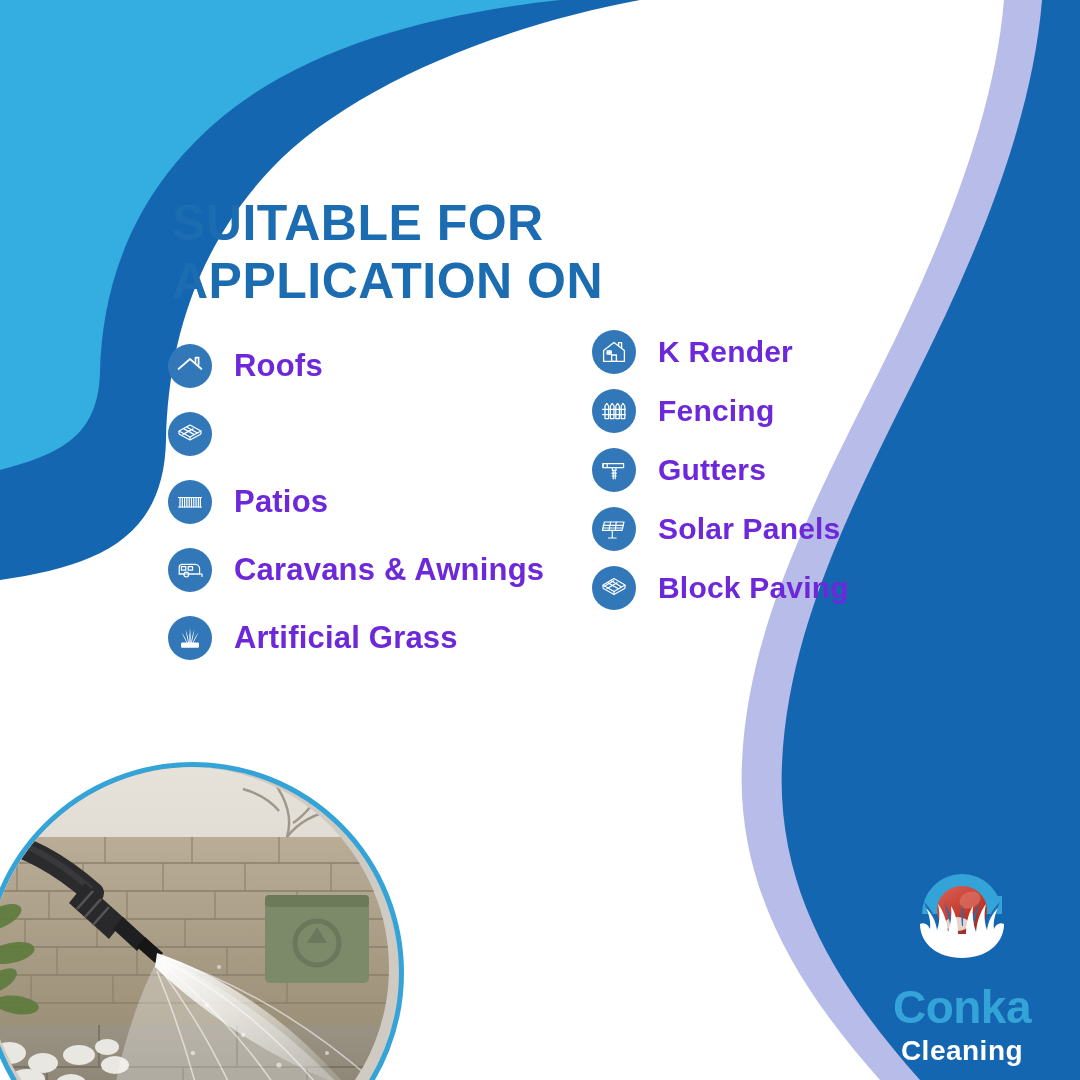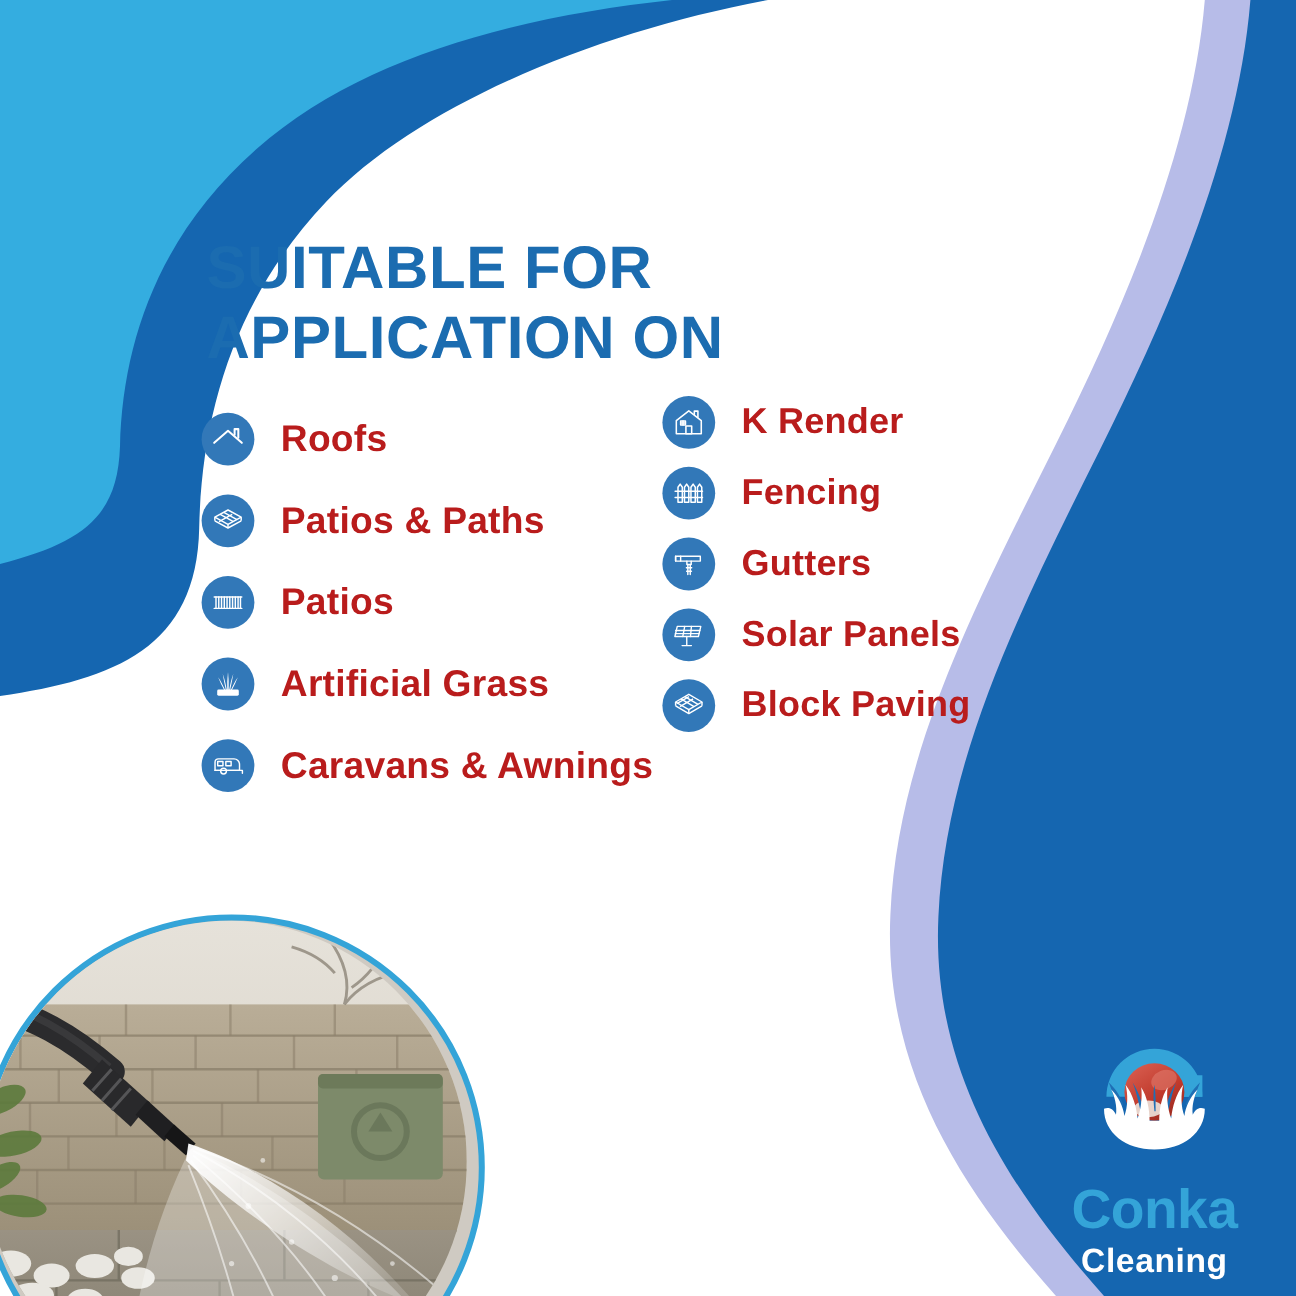--- a/index.html
+++ b/index.html
@@ -36,21 +36,21 @@
     font-weight: bold;
     letter-spacing: 0.5px;
     color: #1B6CB0;
     text-transform: uppercase;
   }
   
   .col {
     position: absolute;
   }
   .col-left  { left: 168px; top: 332px; }
-  .col-right { left: 552px; top: 322px; }
+  .col-right { left: 592px; top: 322px; }
 
   .feature {
     display: flex;
     align-items: center;
   }
   .col-left  .feature { height: 68px; }
   .col-right .feature { height: 59px; }
 
   .badge {
     flex: 0 0 auto;
@@ -60,21 +60,21 @@
     background: #3278B8;
     display: flex;
     align-items: center;
     justify-content: center;
     margin-right: 22px;
   }
   .badge svg { display: block; }
   .feature-label {
     font-size: 30px;
     font-weight: bold;
-    color: #b91c1c;
+    color: #6d28d9;
     white-space: nowrap;
     letter-spacing: 0.2px;
   }
   .col-left .feature-label { font-size: 31px; }
 
   
   .photo-circle {
     position: absolute;
     left: -18px;
     top: 762px;
@@ -152,61 +152,60 @@
 
     <div class="feature">
       <span class="badge">
         <svg width="28" height="28" viewBox="0 0 28 28" fill="none" stroke="#ffffff" stroke-width="1.2" stroke-linejoin="round">
           <path d="M14 5 L25 11 L14 17 L3 11 Z"></path>
           <path d="M3 14 L14 20 L25 14"></path>
           <path d="M3 11 L3 14 M25 11 L25 14 M14 17 L14 20"></path>
           <path d="M7.5 8.6 L18.5 14.6 M10.5 7 L21.5 13 M17.5 8.6 L6.5 14.6"></path>
         </svg>
       </span>
-      <span class="feature-label">Patios &amp; Paths</span>
     </div>
 
     <div class="feature">
       <span class="badge">
         <svg width="28" height="28" viewBox="0 0 28 28" fill="none" stroke="#ffffff" stroke-width="1.2" stroke-linecap="round">
           <path d="M2.5 9.5 L25.5 9.5 M2.5 19 L25.5 19"></path>
           <path d="M4 9.5 L4 19 M6.3 9.5 L6.3 19 M8.6 9.5 L8.6 19 M10.9 9.5 L10.9 19
                    M13.2 9.5 L13.2 19 M15.5 9.5 L15.5 19 M17.8 9.5 L17.8 19
                    M20.1 9.5 L20.1 19 M22.4 9.5 L22.4 19 M24.4 9.5 L24.4 19"></path>
         </svg>
       </span>
       <span class="feature-label">Patios</span>
+    </div>
+
+    <div class="feature">
+      <span class="badge">
+        <svg width="28" height="28" viewBox="0 0 28 28" fill="none" stroke="#ffffff" stroke-width="1.2" stroke-linecap="round" stroke-linejoin="round">
+          <path d="M3.2 18 L3.2 11.2 C3.2 9.6 4.4 8.4 6 8.4 L19 8.4 C21.6 8.4 23.6 10.4 23.6 13 L23.6 18 Z"></path>
+          <path d="M23.6 18 L26 18 L26 20.4"></path>
+          <path d="M3.2 18 L8 18 M12.6 18 L23.6 18"></path>
+          <circle cx="10.3" cy="18.6" r="2.4"></circle>
+          <rect x="5.4" y="10.6" width="4.4" height="3.6"></rect>
+          <rect x="12.2" y="10.6" width="4.4" height="3.6"></rect>
+        </svg>
+      </span>
+      <span class="feature-label">Caravans &amp; Awnings</span>
     </div>
 
     <div class="feature">
       <span class="badge">
         <svg width="28" height="28" viewBox="0 0 28 28" fill="#ffffff">
           <path d="M14 4 C13.4 9 13.2 14 13.4 19 L14.6 19 C14.8 14 14.6 9 14 4 Z"></path>
           <path d="M9.6 5.6 C10.4 10 11.2 14.6 12.2 19 L13 19 C12.2 14.4 11.2 9.6 9.6 5.6 Z"></path>
           <path d="M18.4 5.6 C17.6 10 16.8 14.6 15.8 19 L15 19 C15.8 14.4 16.8 9.6 18.4 5.6 Z"></path>
           <path d="M5.8 8.4 C7.4 12.2 9 15.8 10.8 19 L11.6 19 C9.8 15.4 8.2 11.8 5.8 8.4 Z"></path>
           <path d="M22.2 8.4 C20.6 12.2 19 15.8 17.2 19 L16.4 19 C18.2 15.4 19.8 11.8 22.2 8.4 Z"></path>
           <rect x="5" y="18.6" width="18" height="5.2" rx="1.2"></rect>
         </svg>
       </span>
       <span class="feature-label">Artificial Grass</span>
-    </div>
-
-    <div class="feature">
-      <span class="badge">
-        <svg width="28" height="28" viewBox="0 0 28 28" fill="none" stroke="#ffffff" stroke-width="1.2" stroke-linecap="round" stroke-linejoin="round">
-          <path d="M3.2 18 L3.2 11.2 C3.2 9.6 4.4 8.4 6 8.4 L19 8.4 C21.6 8.4 23.6 10.4 23.6 13 L23.6 18 Z"></path>
-          <path d="M23.6 18 L26 18 L26 20.4"></path>
-          <path d="M3.2 18 L8 18 M12.6 18 L23.6 18"></path>
-          <circle cx="10.3" cy="18.6" r="2.4"></circle>
-          <rect x="5.4" y="10.6" width="4.4" height="3.6"></rect>
-          <rect x="12.2" y="10.6" width="4.4" height="3.6"></rect>
-        </svg>
-      </span>
-      <span class="feature-label">Caravans &amp; Awnings</span>
     </div>
 
   </div>
 
   <div class="col col-right">
 
     <div class="feature">
       <span class="badge">
         <svg width="28" height="28" viewBox="0 0 28 28" fill="none" stroke="#ffffff" stroke-width="1.3" stroke-linecap="round" stroke-linejoin="round">
           <path d="M3.6 12.6 L14 4.4 L24.4 12.6 L24.4 23.4 L3.6 23.4 Z"></path>

